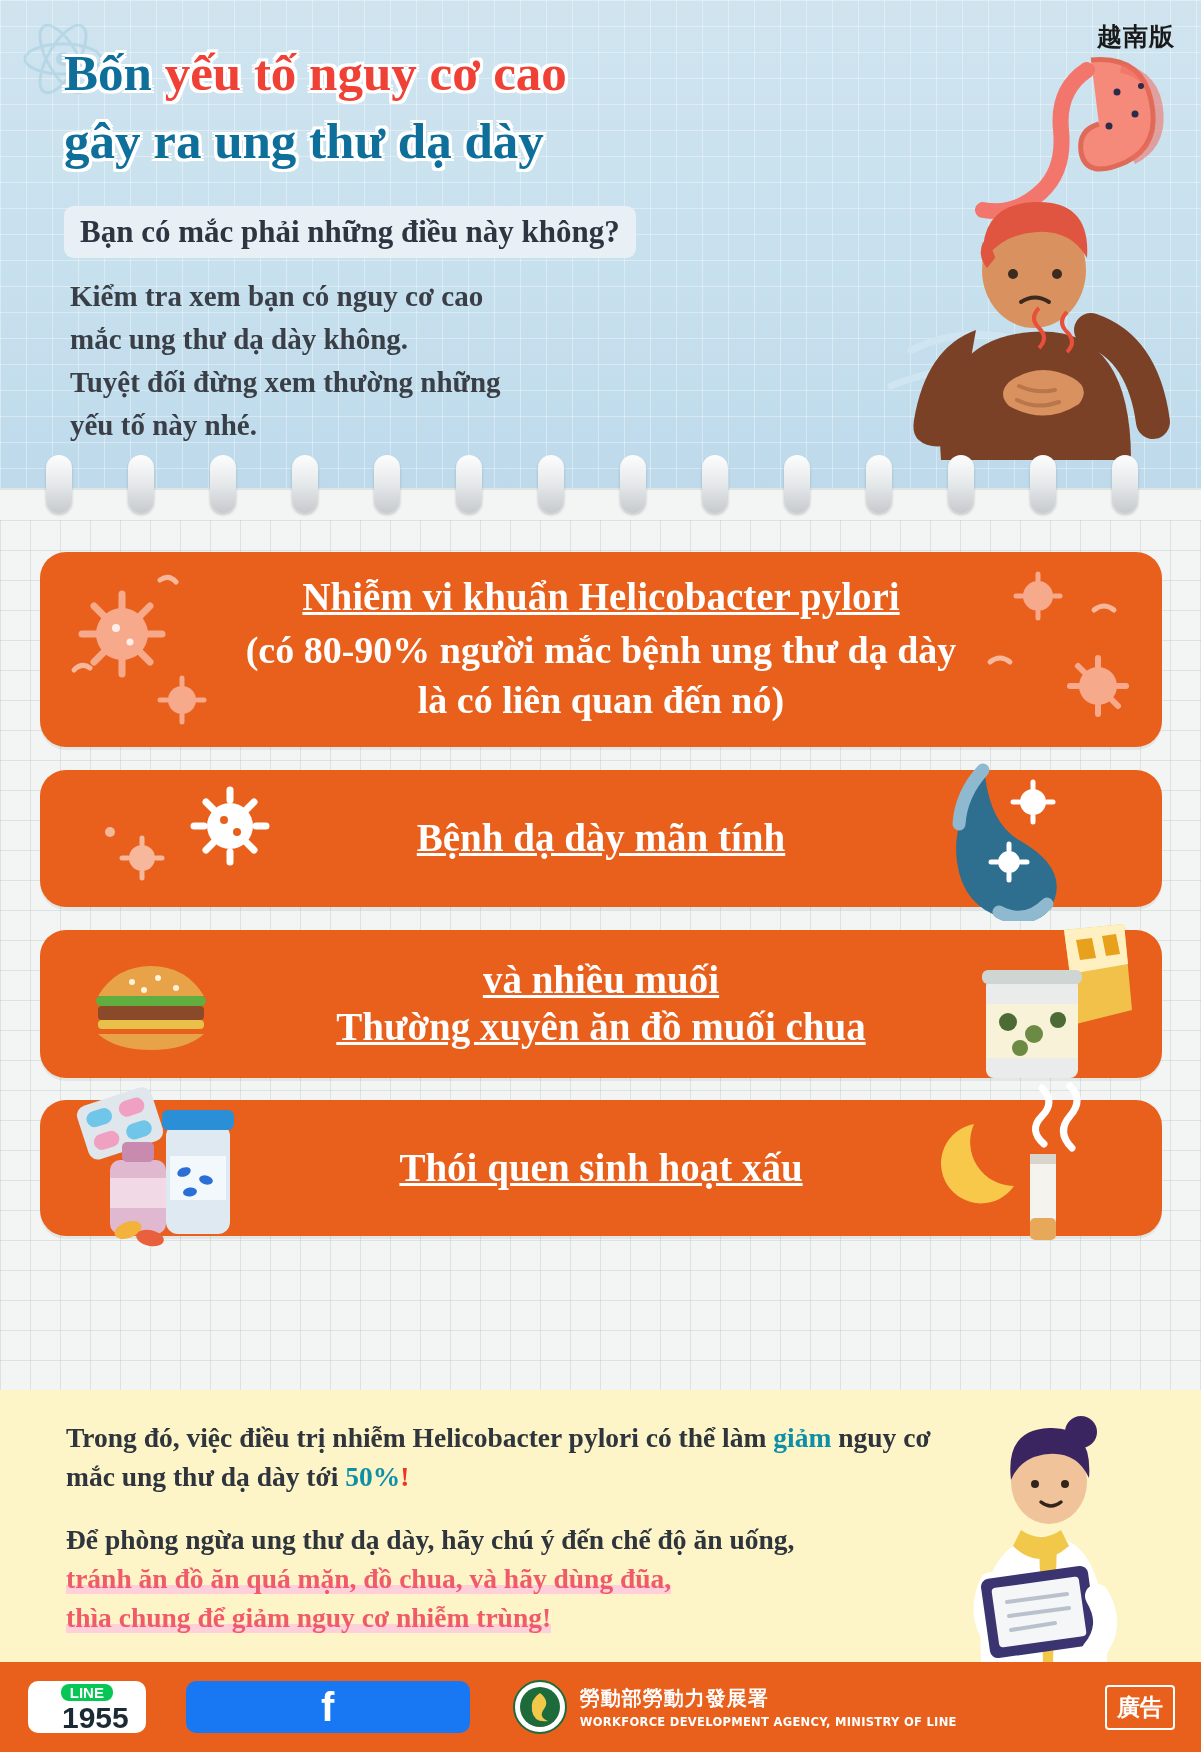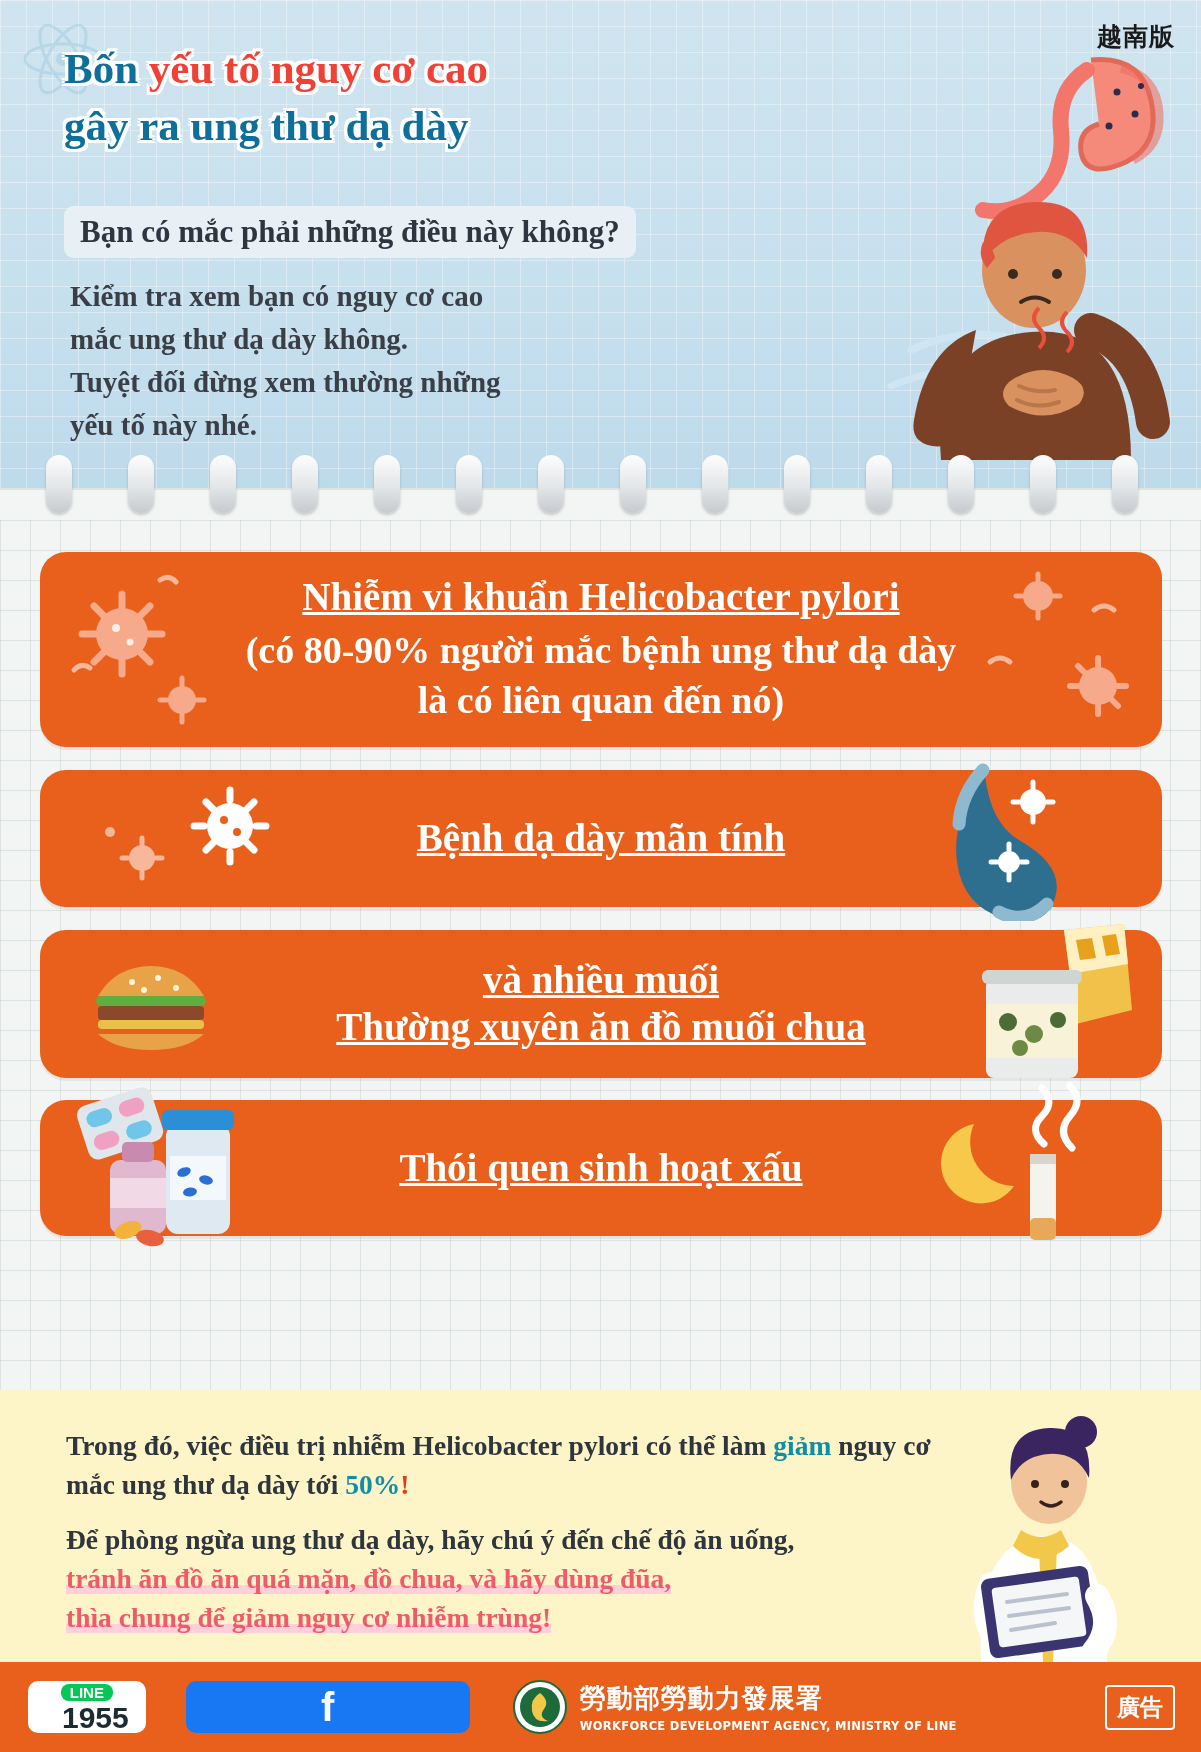--- a/index.html
+++ b/index.html
@@ -25,21 +25,21 @@
     background-size: 26px 26px;
   }
   .deco-atom { position:absolute; left:18px; top:14px; opacity:.35; }
   .lang-badge {
     position:absolute; right:26px; top:20px;
     font-family:"DejaVu Sans", sans-serif;
     font-size:25px; font-weight:700; color:#1a1a1a; letter-spacing:1px;
   }
   .title {
     position:absolute; left:64px; top:40px; width:760px;
-    font-size:43px; font-weight:700; line-height:1.33;
+    font-size:51px; font-weight:700; line-height:1.33;
     color:#0f6f9b;
     text-shadow:
       -3px -3px 0 #fff, 3px -3px 0 #fff, -3px 3px 0 #fff, 3px 3px 0 #fff,
       0 3px 0 #fff, 3px 0 0 #fff, 0 -3px 0 #fff, -3px 0 0 #fff;
   }
   .title .hl { color:#ef4136; }
   .subtitle {
     position:absolute; left:70px; top:212px;
     font-size:31px; font-weight:700; color:#2e3440;
     background:#e8f0f5; padding:2px 10px; border-radius:4px;
@@ -100,21 +100,21 @@
   
   .note {
     position:absolute; left:0; top:1390px; width:1201px; height:272px;
     background:#fdf4c7;
     overflow:hidden;
   }
   .note p {
     position:absolute; left:66px; width:880px;
     font-size:27.5px; font-weight:700; line-height:1.42; color:#2f353d;
   }
-  .note .p1 { top:36px; }
+  .note .p1 { top:28px; }
   .note .p2 { top:130px; }
   .c-teal { color:#0e8fa8; }
   .c-red  { color:#e8381f; }
   .c-pink { color:#f05a6a; }
   .u-pink { background:linear-gradient(transparent 72%, #ffd0da 72%); }
   .doctor { position:absolute; right:40px; top:6px; width:240px; height:266px; }
 
   
   .bottombar {
     position:absolute; left:0; top:1662px; width:1201px; height:90px;
@@ -149,21 +149,21 @@
     background:#a3a3a3; border-radius:8px; height:42px; display:flex; align-items:center;
     margin:0 6px;
     text-decoration:underline;
   }
   .gov {
     display:flex; align-items:center; margin-left:42px;
   }
   .gov-text {
     font-family:"DejaVu Sans", sans-serif; color:#fff; margin-left:12px;
   }
-  .gov-zh { font-size:26px; font-weight:700; letter-spacing:1px; }
+  .gov-zh { font-size:20px; font-weight:700; letter-spacing:1px; }
   .gov-en { font-size:11.5px; font-weight:700; letter-spacing:.3px; margin-top:3px; }
   .ad-box {
     margin-left:auto; margin-right:26px;
     border:2px solid #fff; color:#fff; font-family:"DejaVu Sans",sans-serif;
     font-size:23px; font-weight:700; padding:5px 10px; border-radius:4px;
   }
 </style>
 </head>
 <body>
 

